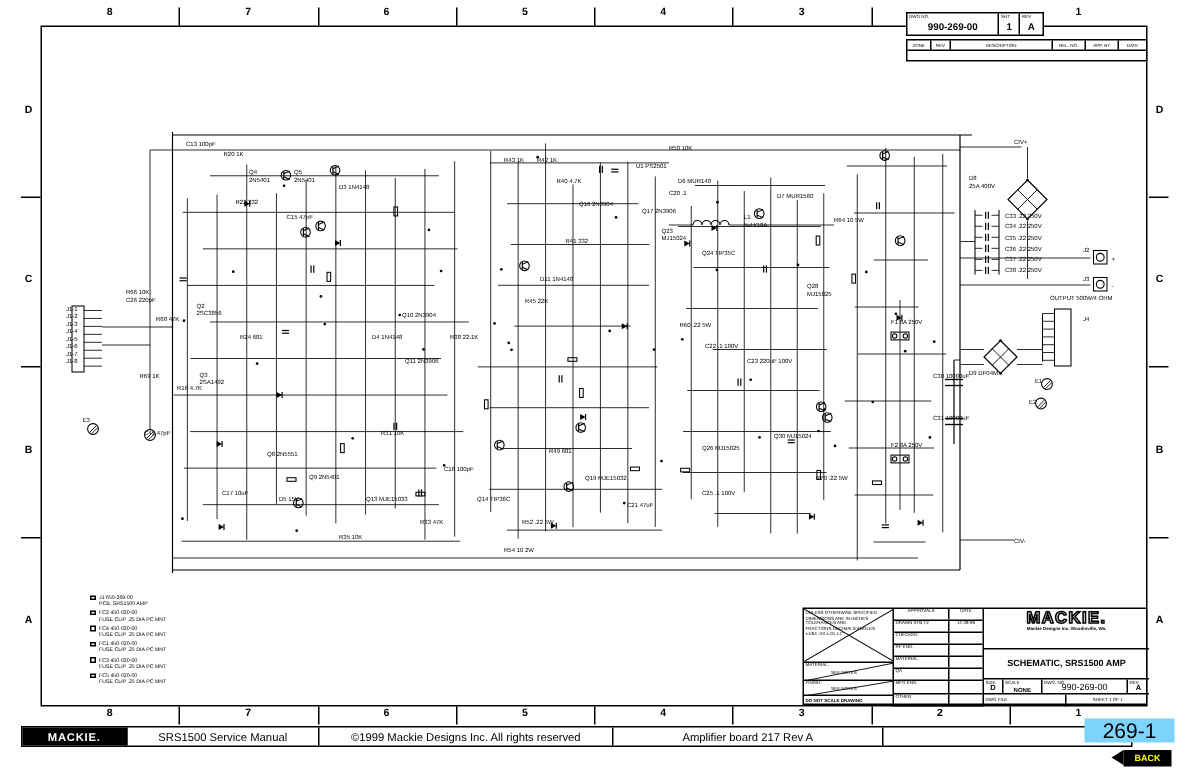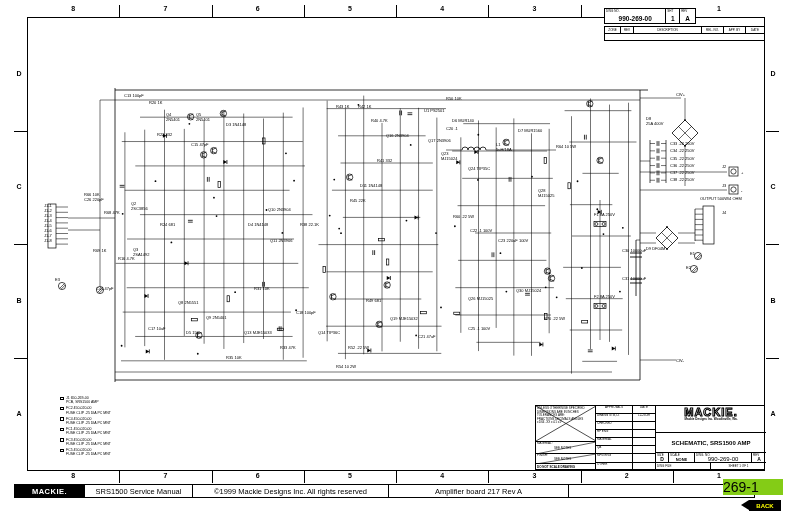--- a/index.html
+++ b/index.html
@@ -32,21 +32,21 @@
   #tb-title{font-size:6px;font-weight:bold;text-align:center;}
   
   #parts{left:60px;top:396px;width:135px;font-size:3.5px;line-height:4.2px;}
   .pitem{margin-bottom:2px;position:relative;padding-left:6px;}
   .pbox{position:absolute;left:0;top:0.5px;width:3.5px;height:3.5px;border:0.7px solid #000;box-sizing:border-box;}
   
   #footbar{left:14px;top:484px;width:741px;height:14px;border:1px solid #000;display:flex;box-sizing:border-box;background:#fff;}
   #footbar .fcell{border-right:1px solid #000;box-sizing:border-box;font-size:7.5px;display:flex;align-items:center;justify-content:center;overflow:hidden;}
   #footbar .fcell:last-child{border-right:none;}
   #flogo{background:#000;color:#fff;font-weight:900;font-size:9px;letter-spacing:0.5px;}
-  #pagenum{left:723px;top:479px;width:60px;font-size:14px;text-align:left;background:#84cc16;}
+  #pagenum{left:723px;top:479px;width:60px;font-size:14px;text-align:center;background:#7dd3fc;}
   
   #backbtn{left:749px;top:500px;width:32px;height:11px;background:#000;color:#ff0;
            font-size:6px;font-weight:bold;display:flex;align-items:center;justify-content:center;cursor:pointer;}
   #backarrow{left:741px;top:500px;width:0;height:0;border-top:5.5px solid transparent;border-bottom:5.5px solid transparent;border-right:8px solid #000;}
   svg text{font-family:"Liberation Sans",sans-serif;}
 </style>
 </head>
 <body>
 
 <div id="page">
@@ -645,21 +645,21 @@
       </div>
       <div class="pitem">
         <span class="pbox"></span>
         <div>FC5   450-020-00</div>
         <div>FUSE CLIP .25 DIA PC MNT</div>
       </div>
     </div>
 
   <div id="footbar" class="abs">
     <div class="fcell" id="flogo" style="width:70px;">MACKIE.</div>
-    <div class="fcell" style="width:108px;">SRS1500 Service Manual</div>
+    <div class="fcell" style="width:128px;">SRS1500 Service Manual</div>
     <div class="fcell" style="width:196px;">©1999 Mackie Designs Inc. All rights reserved</div>
     <div class="fcell" style="width:180px;">Amplifier board 217 Rev A</div>
     <div class="fcell" style="flex:1;"></div>
   </div>
   <div id="pagenum" class="abs">269-1</div>
 
   <div id="backarrow" class="abs"></div>
   <div id="backbtn" class="abs">BACK</div>
 
 <div class="abs zoneNum" style="left: 63.125px; top: 5px;">8</div>

